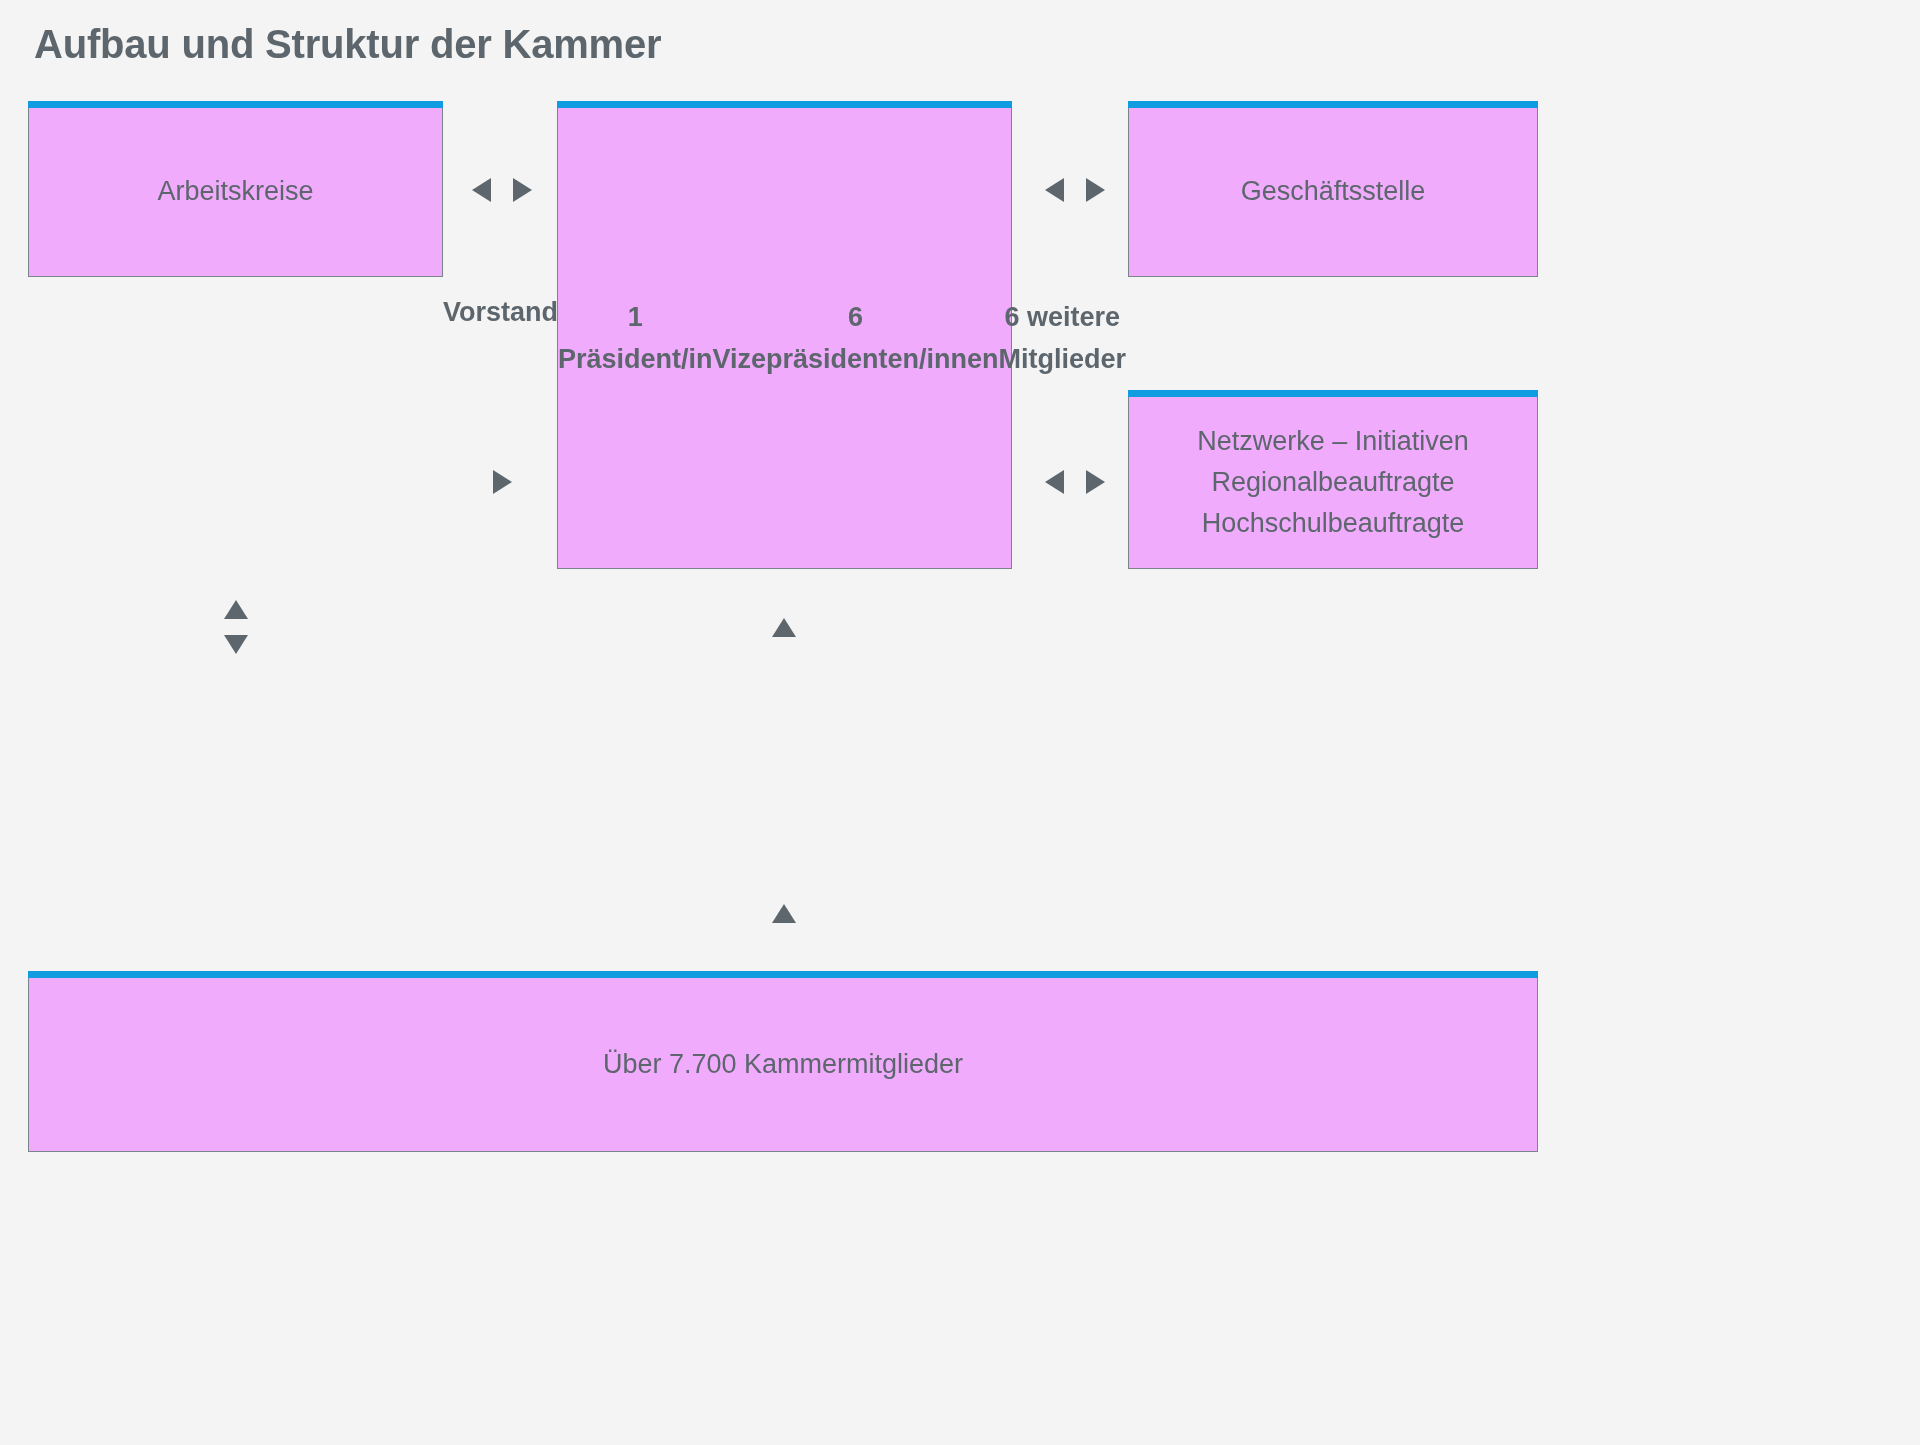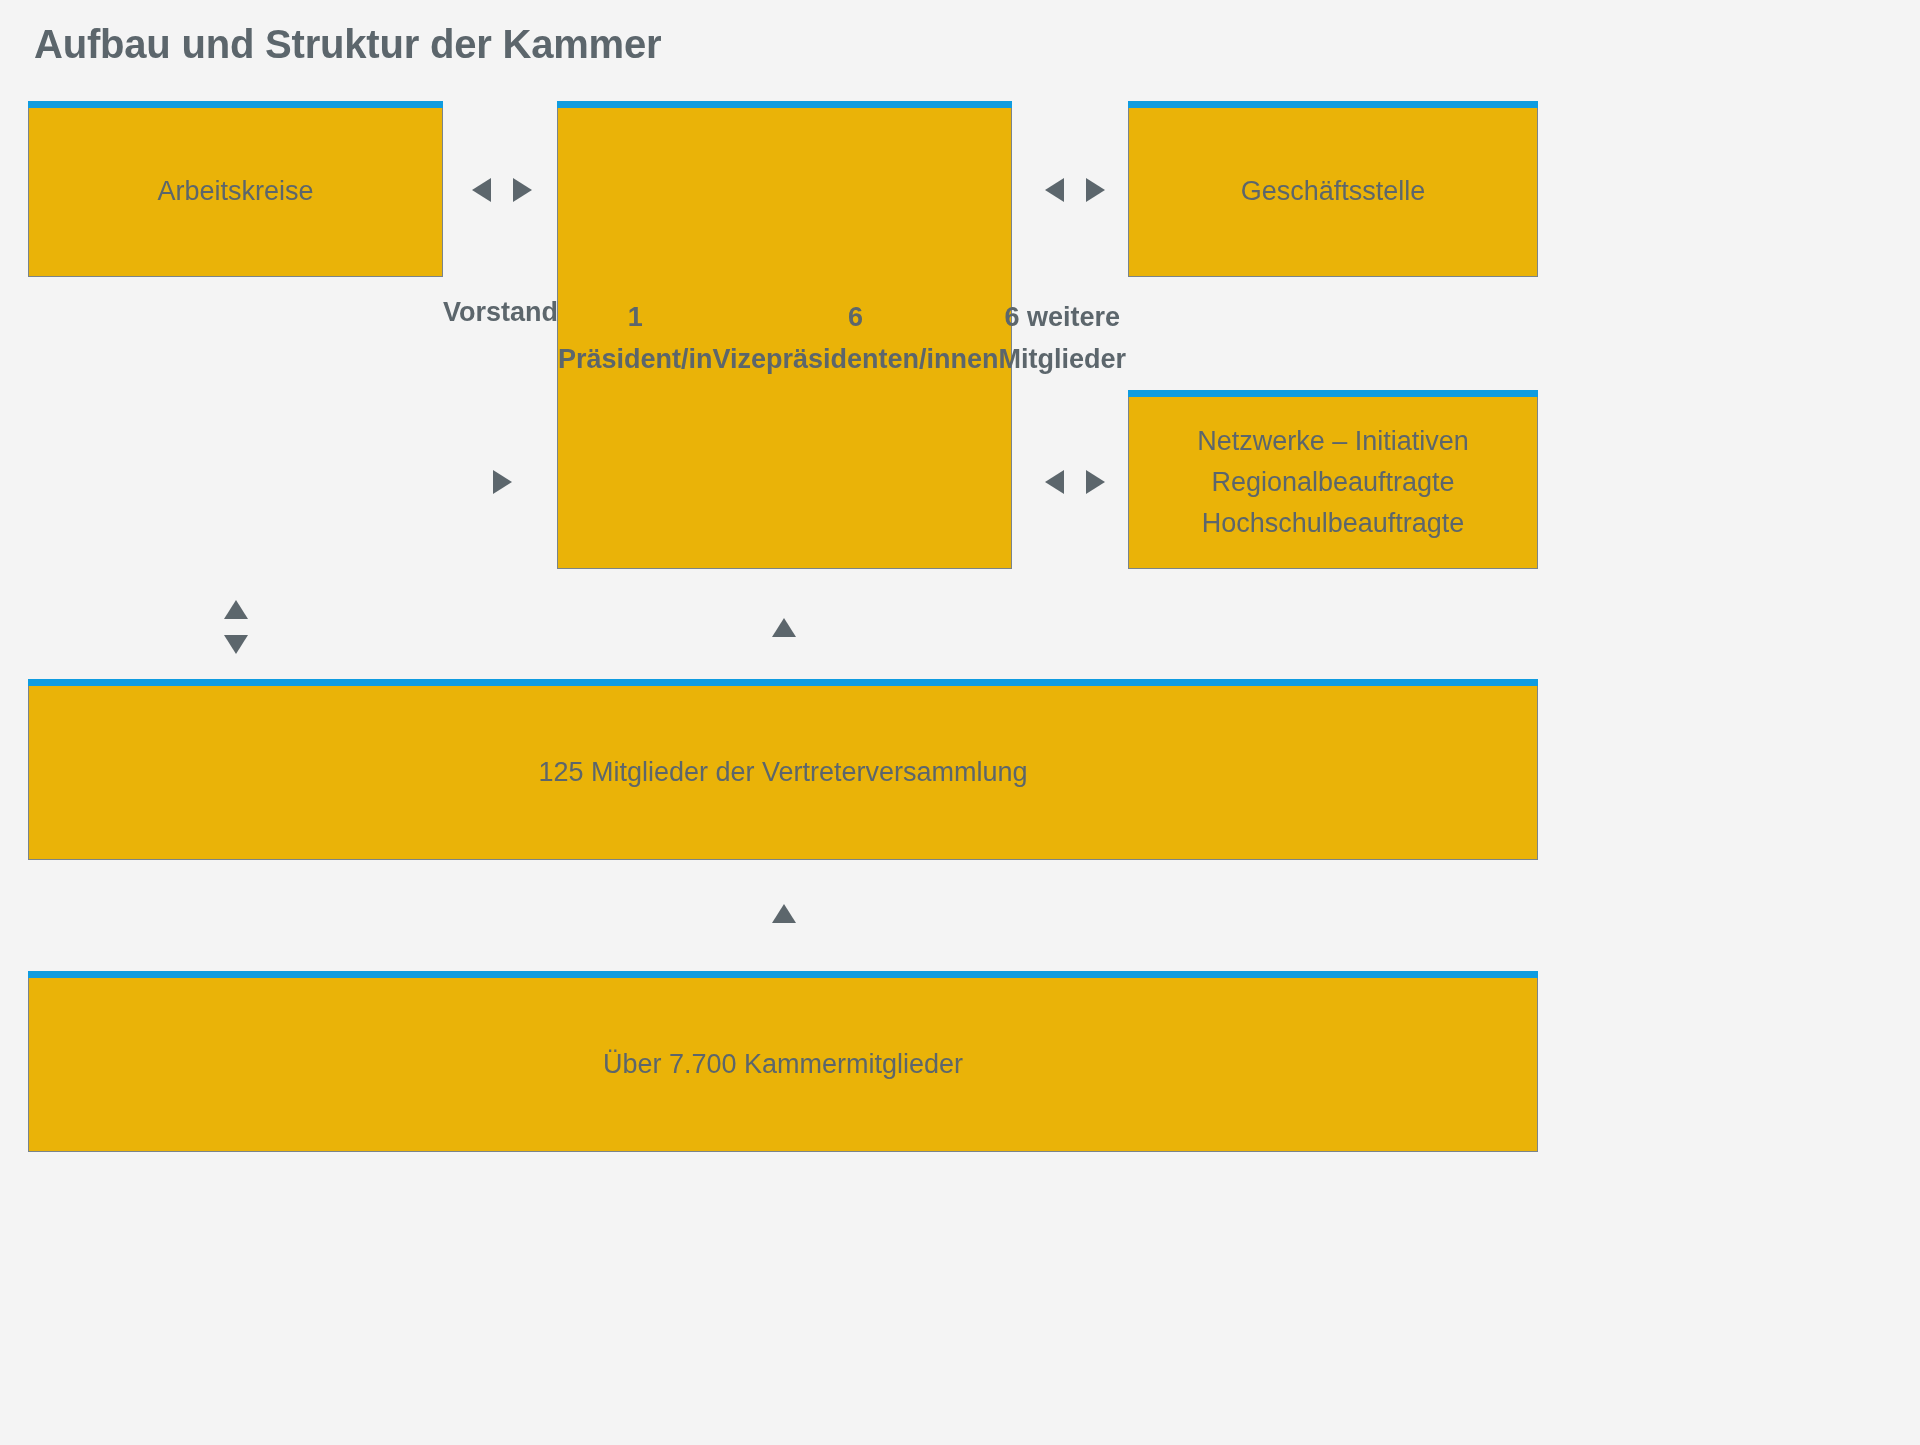--- a/index.html
+++ b/index.html
@@ -33,21 +33,21 @@
     font-weight: bold;
     letter-spacing: -0.2px;
     color: #5c666c;
     white-space: nowrap;
   }
 
   
   .box {
     position: absolute;
     box-sizing: border-box;
-    background: #eab308;
+    background: #f0abfc;
     border: 1px solid #7a848a;
     display: flex;
     flex-direction: column;
     align-items: center;
     justify-content: center;
     text-align: center;
   }
   .box::before {
     content: "";
     position: absolute;
@@ -164,23 +164,20 @@
     <span class="box-label">Geschäftsstelle</span>
   </div>
 
 
   <div class="box" id="box-netzwerke">
     <span class="box-label multiline">Netzwerke – Initiativen
 Regionalbeauftragte
 Hochschulbeauftragte</span>
   </div>
 
-  <div class="box" id="box-vertreter">
-    <span class="box-label">125 Mitglieder der Vertreterversammlung</span>
-  </div>
 
   <div class="box" id="box-kammer">
     <span class="box-label">Über 7.700 Kammermitglieder</span>
   </div>
 
   <div class="arrow-group" id="arrows-ak-vorstand">
     <span class="tri tri-left"></span>
     <span class="tri tri-right"></span>
   </div>
 

